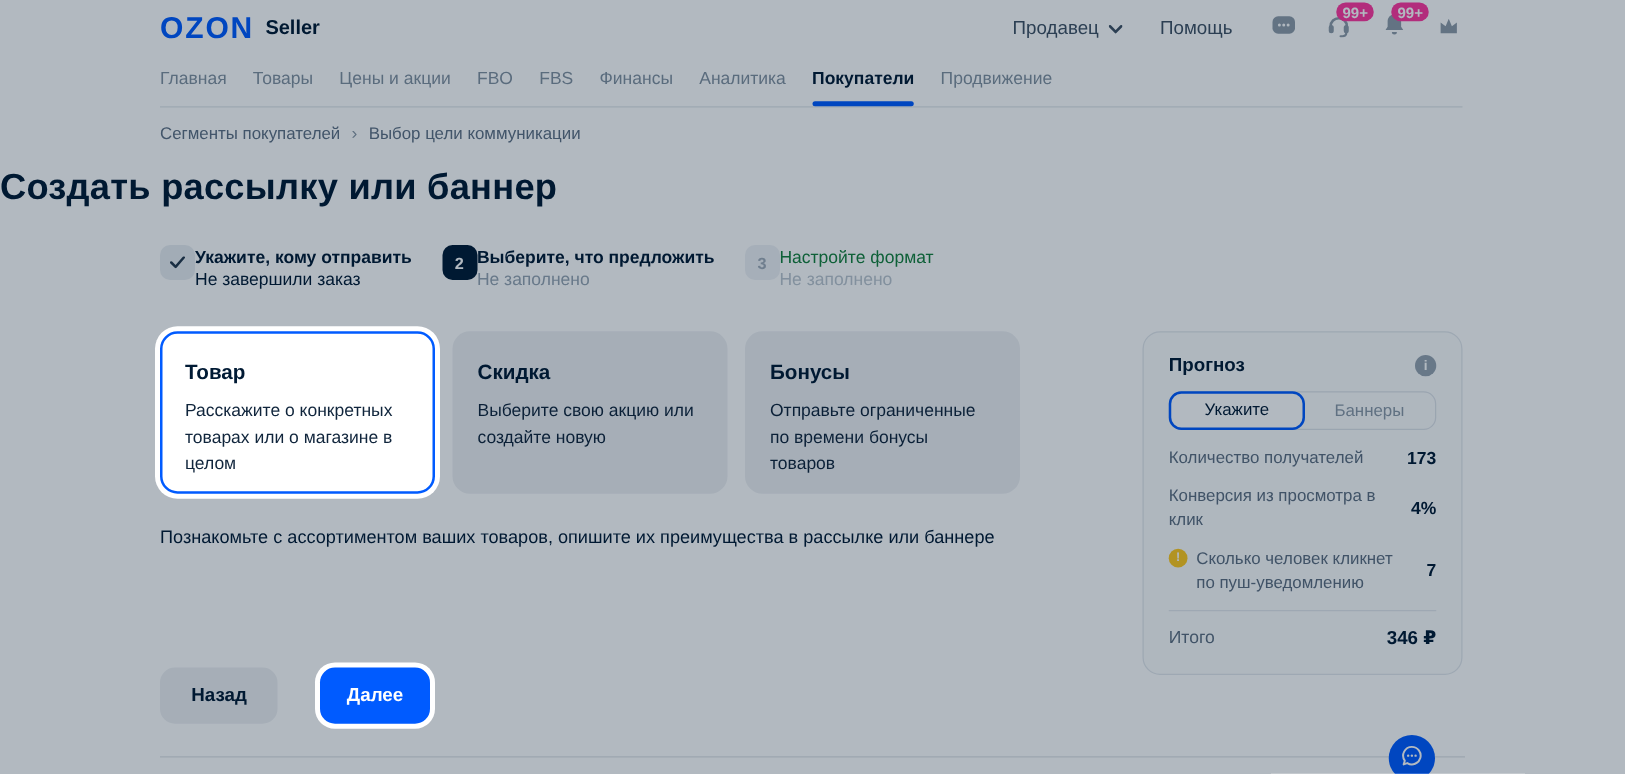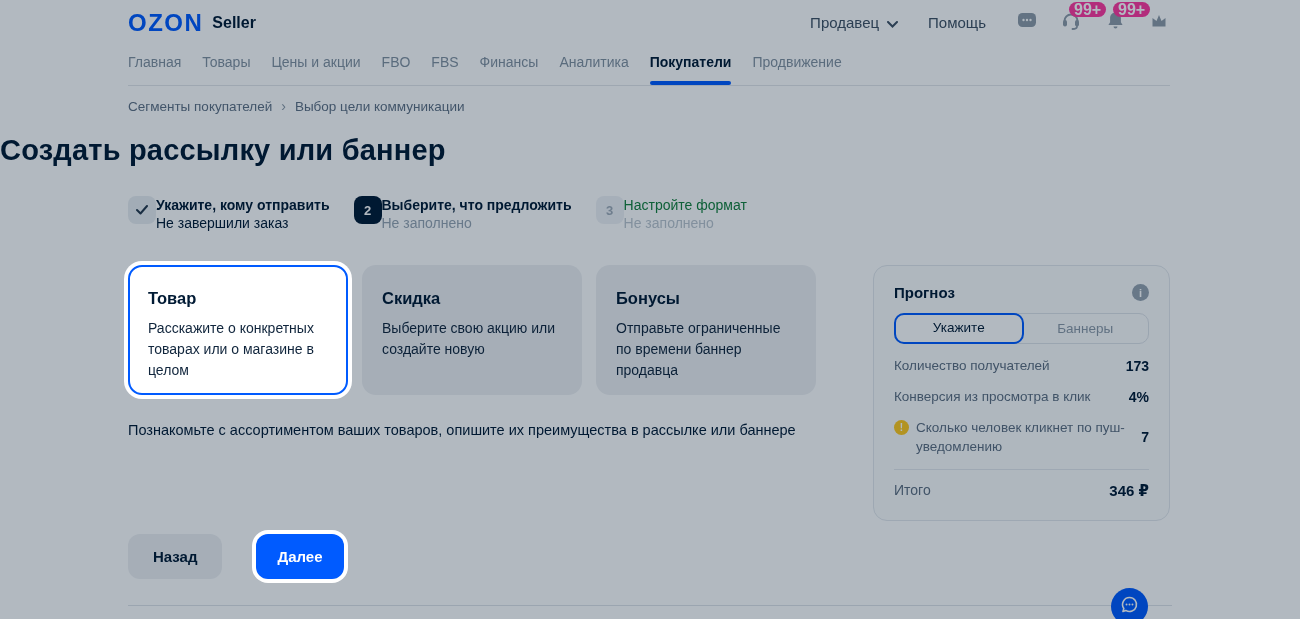--- a/index.html
+++ b/index.html
@@ -14,21 +14,21 @@
   
   .topbar { height:45px; display:flex; align-items:center; }
   .logo-ozon { font-size:24px; font-weight:800; color:#005bff; letter-spacing:1.5px; }
   .logo-seller { font-size:16px; font-weight:600; color:#001a34; margin-left:9px; }
   .topbar-right { margin-left:auto; display:flex; align-items:center; gap:30px; }
   .menu-item { display:flex; align-items:center; gap:8px; font-size:15px; color:#3f5164; cursor:pointer; }
   .icon-row { display:flex; align-items:center; gap:22px; }
   .icon-btn { position:relative; width:22px; height:22px; display:flex; align-items:center; justify-content:center; cursor:pointer; }
   .badge {
     position:absolute; top:-10px; left:9px; background:#ff379e; color:#fff;
-    font-size:16px; font-weight:700; line-height:10px; padding:3px 5px 2px; border-radius:9px;
+    font-size:12px; font-weight:700; line-height:10px; padding:3px 5px 2px; border-radius:9px;
   }
 
   
   .tabs { display:flex; gap:21px; border-bottom:1px solid #e2e6ea; padding-top:9px; }
   .tab { font-size:14px; color:#8291a0; padding-bottom:15px; position:relative; cursor:pointer; white-space:nowrap; }
   .tab.active { color:#001a34; font-weight:700; }
   .tab.active::after {
     content:""; position:absolute; left:0; right:0; bottom:0; height:4px;
     border-radius:3px; background:#005bff;
   }
@@ -77,21 +77,21 @@
     border:none; border-radius:12px; font-family:inherit; cursor:pointer;
     font-size:15px; font-weight:700; padding:14px 25px; color:#001a34; background:#eef0f3;
   }
   .btn-next {
     background:#005bff; color:#ffffff; padding:14px 21px;
     position:relative; z-index:60; box-shadow:0 0 0 4px #ffffff;
   }
 
   
   .forecast {
-    margin-left:auto; width:297px; background:#fbfcfd;
+    margin-left:auto; width:256px; background:#fbfcfd;
     border:1px solid #e2e7ec; border-radius:14px; padding:18px 20px 20px;
   }
   .f-head { display:flex; align-items:center; justify-content:space-between; }
   .f-title { font-size:15px; font-weight:700; }
   .info-icon {
     width:17px; height:17px; border-radius:50%; background:#95a2af; color:#fff;
     font-size:11px; font-weight:700; display:flex; align-items:center; justify-content:center; cursor:pointer;
   }
   .seg { display:flex; margin-top:12px; border:1px solid #dde2e8; border-radius:10px; }
   .seg-item { flex:1; text-align:center; font-size:13.5px; color:#8a98a6; padding:7px 0; cursor:pointer; }
@@ -244,21 +244,21 @@
       <div class="card selected">
         <div class="card-title">Товар</div>
         <div class="card-desc">Расскажите о конкретных товарах или о магазине в целом</div>
       </div>
       <div class="card">
         <div class="card-title">Скидка</div>
         <div class="card-desc">Выберите свою акцию или создайте новую</div>
       </div>
       <div class="card">
         <div class="card-title">Бонусы</div>
-        <div class="card-desc">Отправьте ограниченные по времени баннер продавца</div>
+        <div class="card-desc">Отправьте ограниченные по времени бонусы товаров</div>
       </div>
     </div>
 
     <p class="desc">Познакомьте с ассортиментом ваших товаров, опишите их преимущества в рассылке или баннере</p>
 
     <div class="actions">
       <button class="btn btn-back">Назад</button>
       <button class="btn btn-next">Далее</button>
     </div>
   </div>

